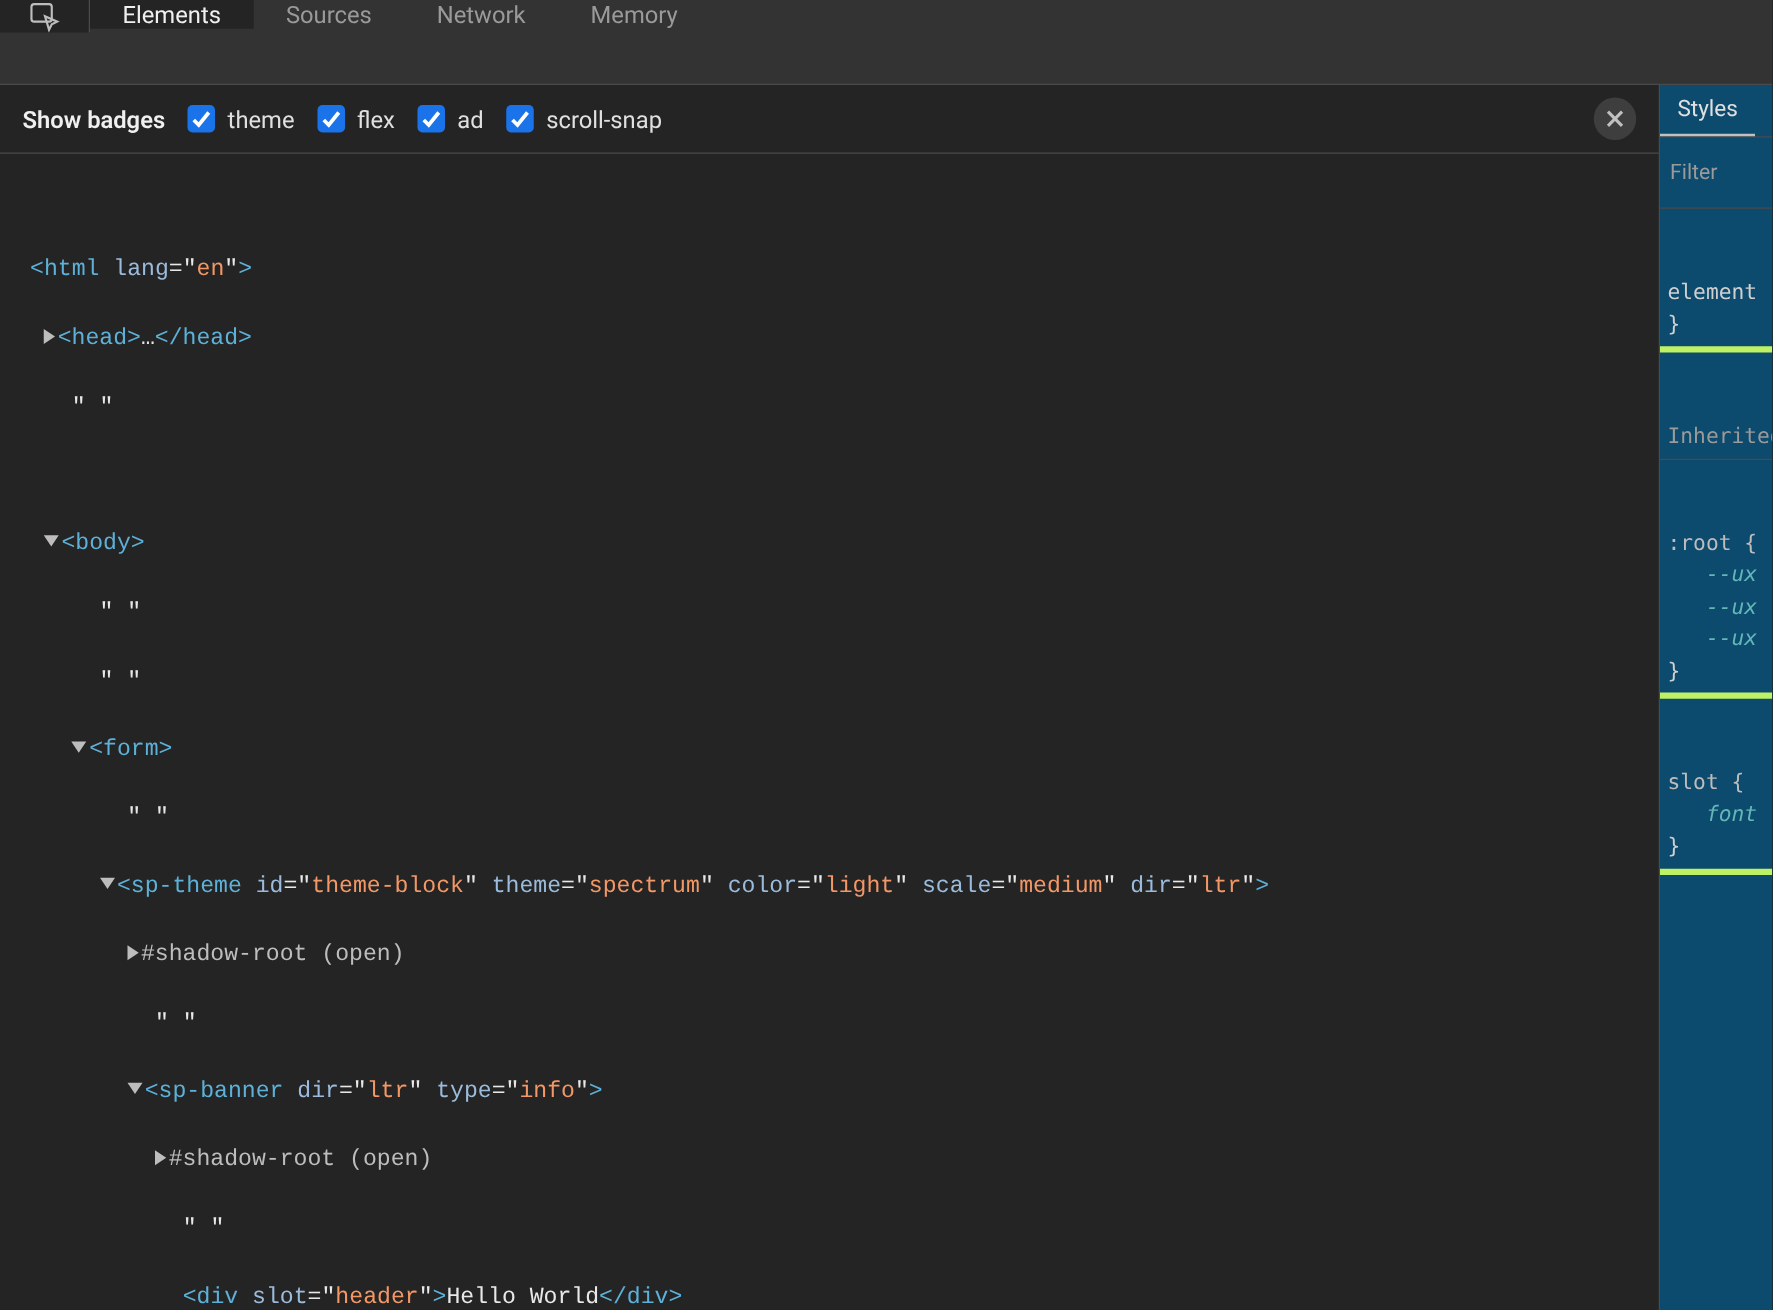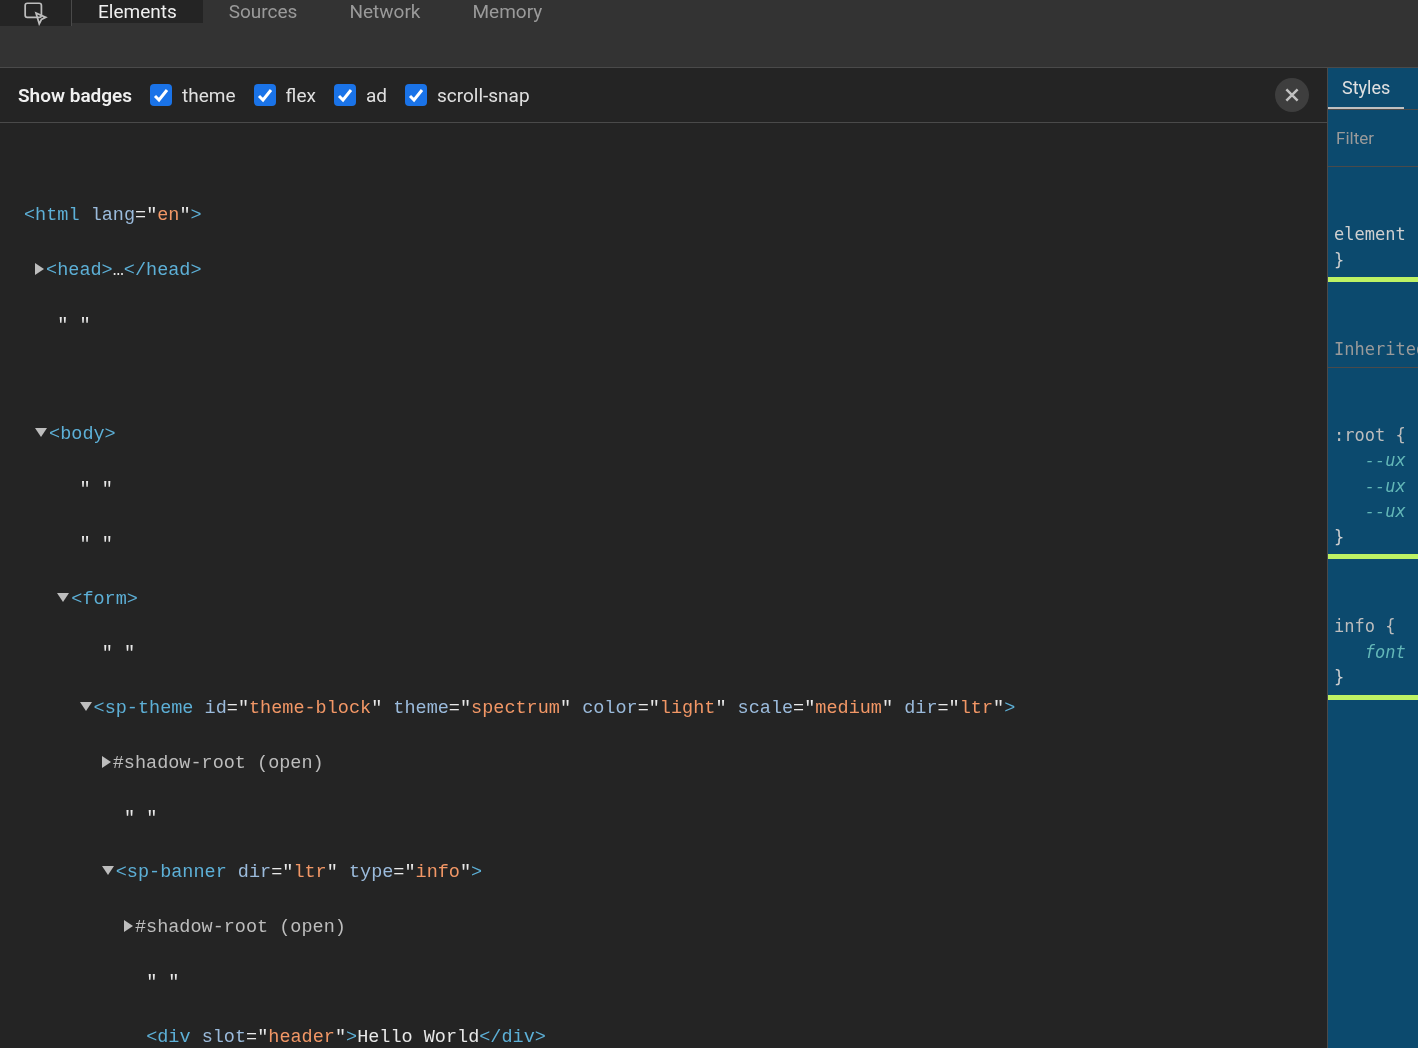--- a/index.html
+++ b/index.html
@@ -264,18 +264,18 @@
     <div class="filter-box">Filter</div>
     <div class="styles-body">
       <div class="styles-section"><span>element</span>
 <span>}</span></div>
       <div class="inherited-label">Inherited</div>
       <div class="styles-section"><span class="sel-italic">:root {</span>
    <span class="prop">--ux</span>
    <span class="prop">--ux</span>
    <span class="prop">--ux</span>
 <span>}</span></div>
-      <div class="styles-section"><span class="sel-italic">info {</span>
+      <div class="styles-section"><span class="sel-italic">slot {</span>
    <span class="prop">font</span>
 <span>}</span></div>
     </div>
   </div>
 </div>
 
 </body></html>

